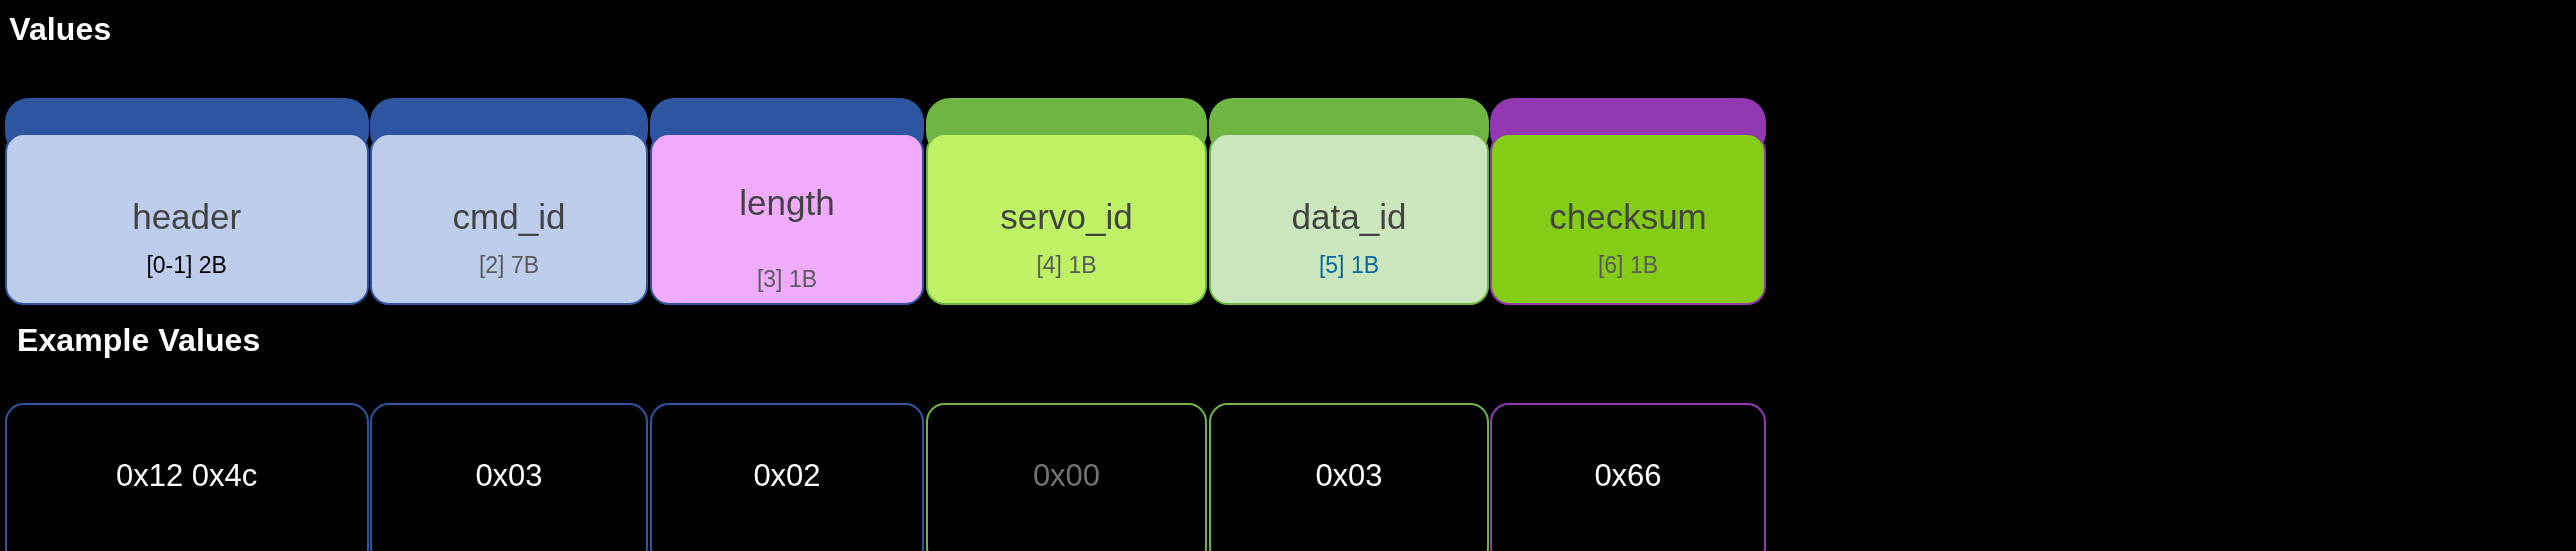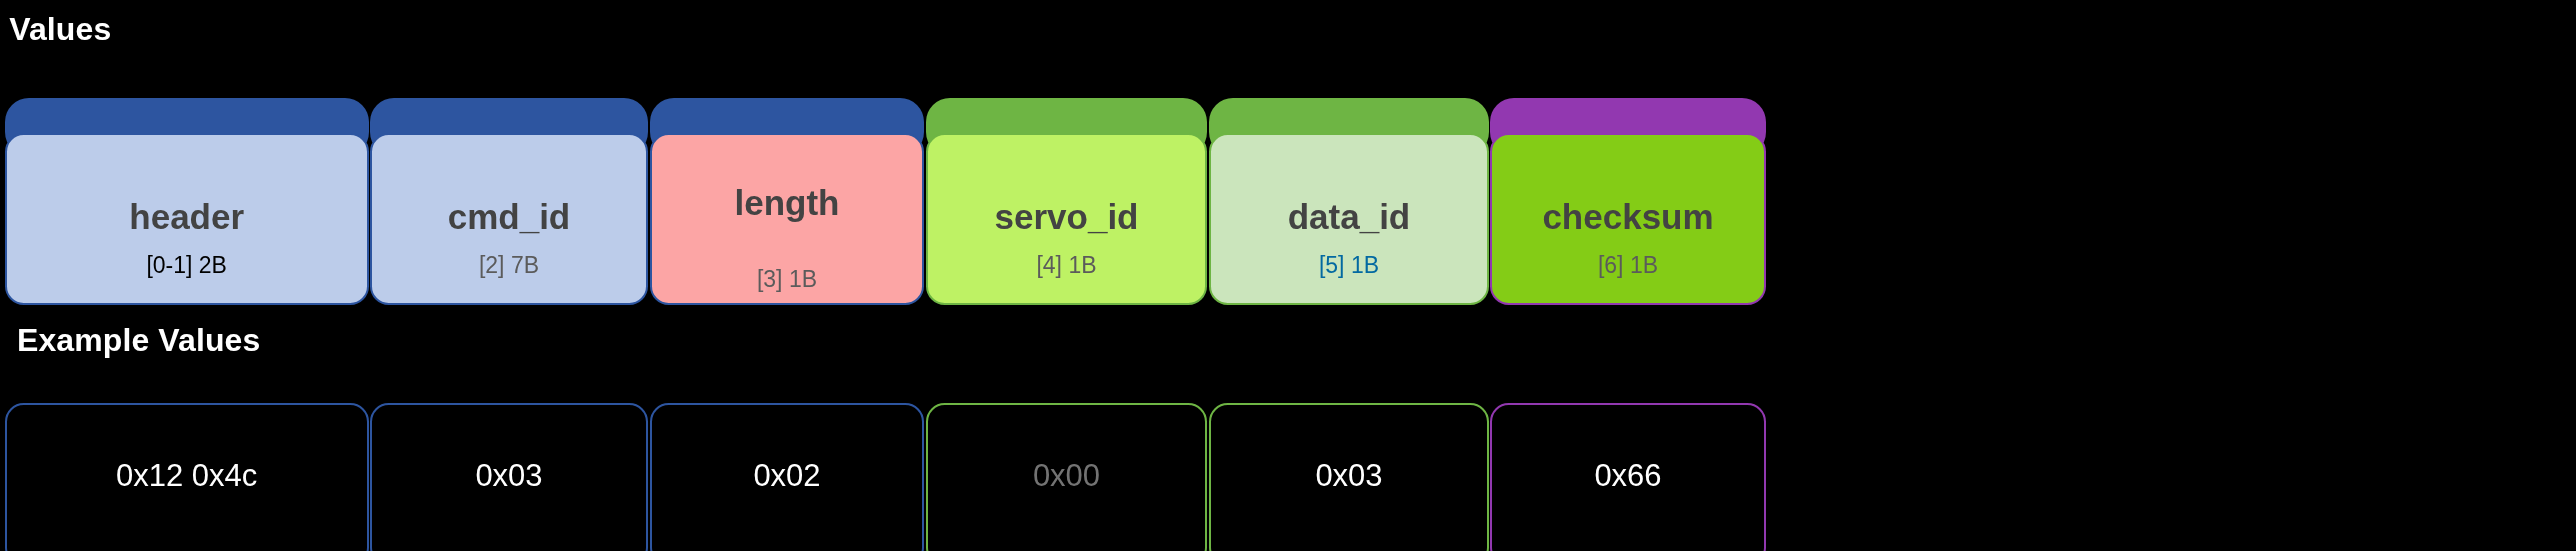--- a/index.html
+++ b/index.html
@@ -73,21 +73,21 @@
     border-width: 2.8px;
     border-style: solid;
     display: flex;
     flex-direction: column;
     align-items: center;
     justify-content: center;
   }
 
   .field-name {
     color: #434343;
-    font-weight: bold;
+    font-weight: normal;
     font-size: 35px;
     line-height: 1.05;
     white-space: nowrap;
     text-align: center;
     margin-top: 40px;
   }
   .field-range {
     color: #5b5b5b;
     font-weight: normal;
     font-size: 23px;
@@ -138,21 +138,21 @@
       </div>
       <div class="field" style="left: 370px; width: 278px;">
         <div class="field-tab" style="background: rgb(45, 85, 160);"></div>
         <div class="field-body" style="background: rgb(188, 204, 234); border-color: rgb(45, 85, 160);">
           <div class="field-name" style="color: rgb(67, 67, 67);">cmd_id</div>
           <div class="field-range" style="color: rgb(91, 91, 91);">[2] 7B</div>
         </div>
       </div>
       <div class="field" style="left: 650px; width: 274px;">
         <div class="field-tab" style="background: rgb(45, 85, 160);"></div>
-        <div class="field-body" style="background: #fca5a5; border-color: rgb(45, 85, 160); gap: 28px;">
+        <div class="field-body" style="background: #f0abfc; border-color: rgb(45, 85, 160); gap: 28px;">
           <div class="field-name" style="color: rgb(67, 67, 67);">length</div>
           <div class="field-range" style="color: rgb(91, 91, 91);">[3] 1B</div>
         </div>
       </div>
       <div class="field" style="left: 926px; width: 281px;">
         <div class="field-tab" style="background: rgb(110, 181, 68);"></div>
         <div class="field-body" style="background: #bef264; border-color: rgb(110, 181, 68);">
           <div class="field-name" style="color: rgb(67, 67, 67);">servo_id</div>
           <div class="field-range" style="color: rgb(91, 91, 91);">[4] 1B</div>
         </div>

